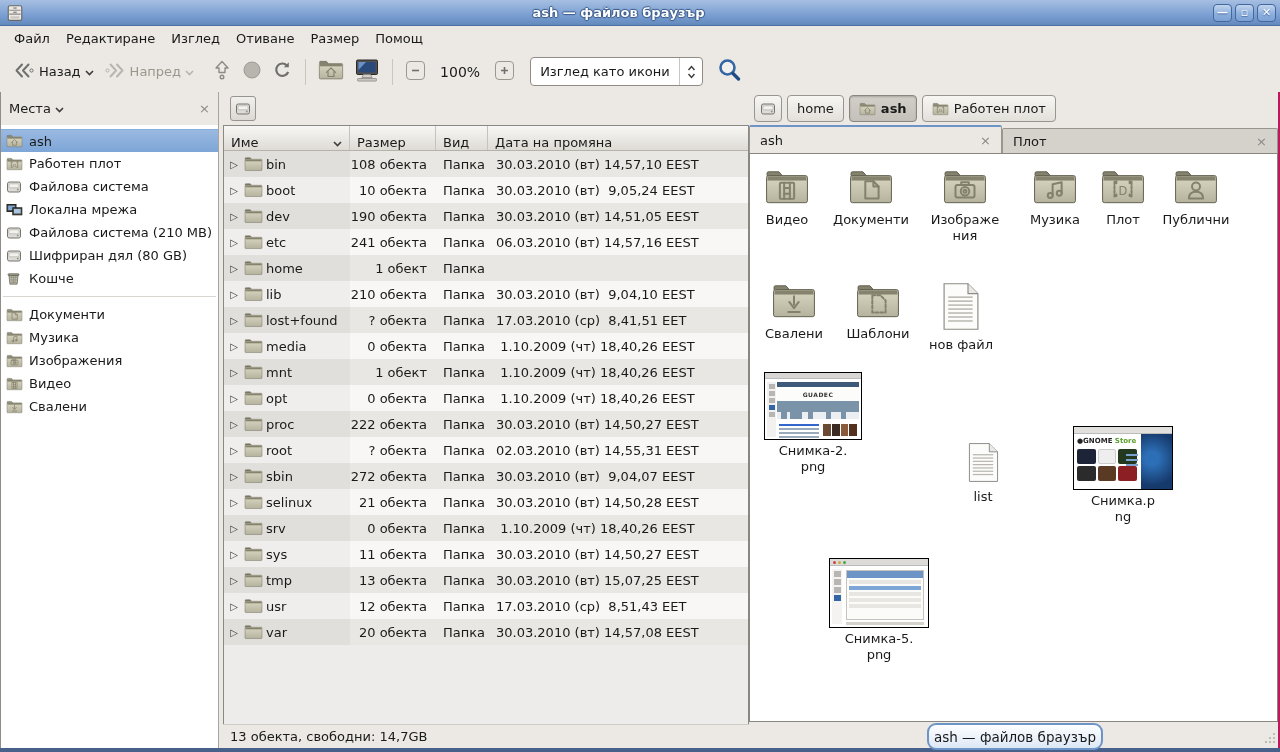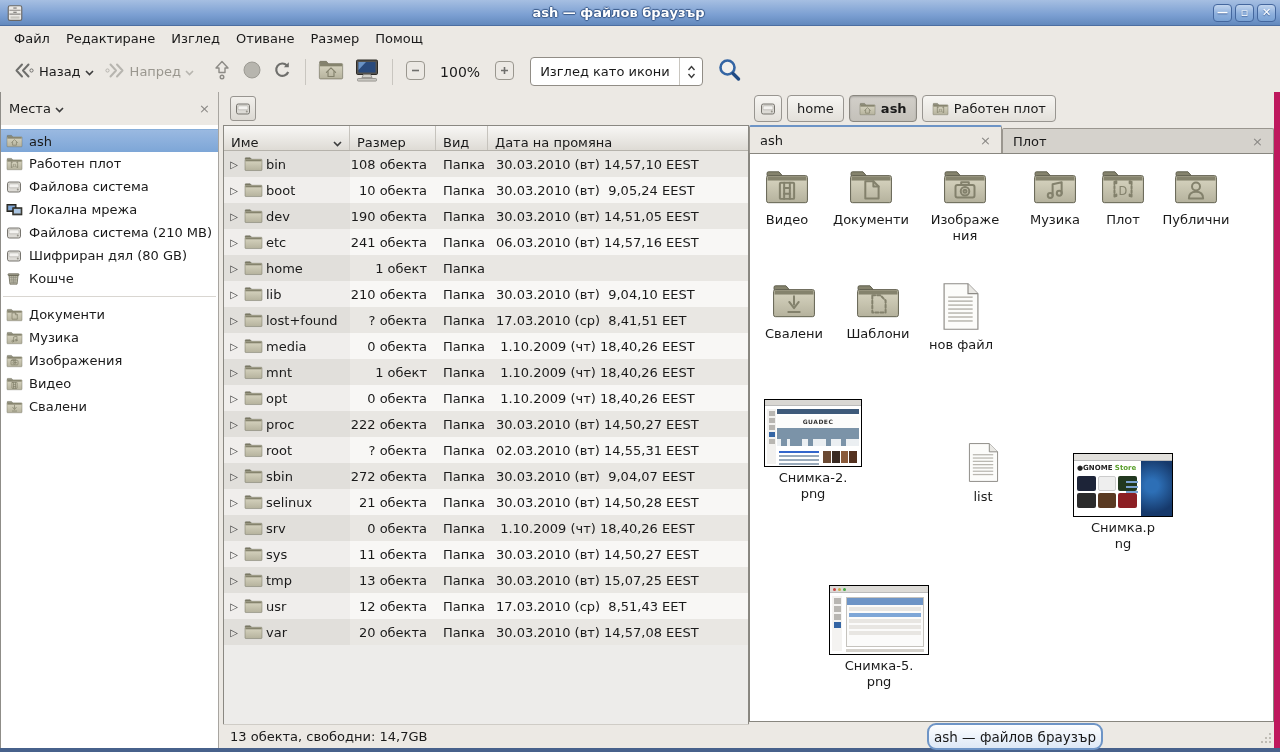--- a/index.html
+++ b/index.html
@@ -30,21 +30,21 @@
   .tbtn.disabled .lbl { color:#9a978f; }
   .tsep { width:1px; height:26px; background:#c9c6c0; margin:0 7px; }
   .zoomlabel { font-size:14px; margin:0 9px; }
   .combo { display:flex; align-items:center; height:29px; background:#fff; border:1px solid #918d86; border-radius:4px; margin-left:10px; padding-left:9px; width:173px; }
   .combo .val { flex:1; font-size:13px; }
   .combo .csep { width:1px; height:27px; background:#c9c6c0; margin-left:6px; }
   .combo .carets { width:22px; display:flex; flex-direction:column; align-items:center; justify-content:center; gap:1px; }
   .searchbtn { margin-left:12px; background:none; border:0; padding:2px; }
 
   
-  .main { flex:1; display:flex; min-height:0; border-left:1px solid #8f8d88; border-right:6px solid #be185d; }
+  .main { flex:1; display:flex; min-height:0; border-left:1px solid #8f8d88; border-right:2px solid #be185d; }
 
   
   .sidebar { width:218px; flex:0 0 218px; background:#fff; border-right:1px solid #a8a5a0; display:flex; flex-direction:column; }
   .sidebar-header { height:33px; display:flex; align-items:center; background:#ece9e4; padding:0 8px; }
   .sidebar-header .ph-label { font-size:13px; margin-right:4px; }
   .sidebar-header .close { margin-left:auto; color:#8a8885; font-size:13px; }
   .side-list { padding-top:4px; }
   .side-item { height:23px; display:flex; align-items:center; gap:6px; padding-left:5px; font-size:13px; }
   .side-item.selected { background:linear-gradient(#9ab9e1,#7da6d7); border-top:1px solid #86aeda; }
   .side-sep { height:1px; background:#d9d6d1; margin:6px 2px; }
@@ -94,21 +94,21 @@
   .iv-pos-9{left:15px;top:218px;} .iv-pos-10{left:185px;top:288px;} .iv-pos-11{left:325px;top:272px;}
   .iv-pos-12{left:81px;top:404px;}
   .right-bottom { height:26px; flex:0 0 26px; position:relative; background:#ece9e4; }
   .task-bubble { position:absolute; left:178px; top:1px; width:176px; height:27px; display:flex; align-items:center; justify-content:center;
     background:linear-gradient(#fdfeff,#dde8f6); border:2px solid #6d94c6; border-radius:9px; font-size:13.5px; }
   .grip { position:absolute; right:2px; bottom:2px; }
 
   .bottom-strip { height:4px; flex:0 0 4px; background:#47618b; }
 
   
-  .thumb { position:relative; border:1px solid #000; background:#fff; overflow:hidden;margin-top:27px; }
+  .thumb { position:relative; border:1px solid #000; background:#fff; overflow:hidden; }
   .t-guadec { width:98px; height:68px; }
   .t-store { width:100px; height:64px; }
   .t-fm { width:100px; height:70px; }
   .tg-bar { position:absolute; left:0; top:0; right:0; height:6px; background:#d9d7d3; border-bottom:1px solid #bbb; }
   .tg-nav { position:absolute; left:12px; top:9px; right:2px; height:5px; background:#3e5a7a; }
   .tg-side { position:absolute; left:2px; top:9px; width:9px; bottom:2px; background:#f2f1ef; }
   .tg-side i { display:block; width:6px; height:5px; margin:2px auto; background:#b8b6b2; }
   .tg-side i.blue { background:#3465a4; }
   .tg-title { position:absolute; left:12px; top:16px; right:2px; height:12px; background:#fcfcfb; color:#333;
     font-size:6px; font-weight:bold; text-align:center; line-height:12px; letter-spacing:.5px; }

